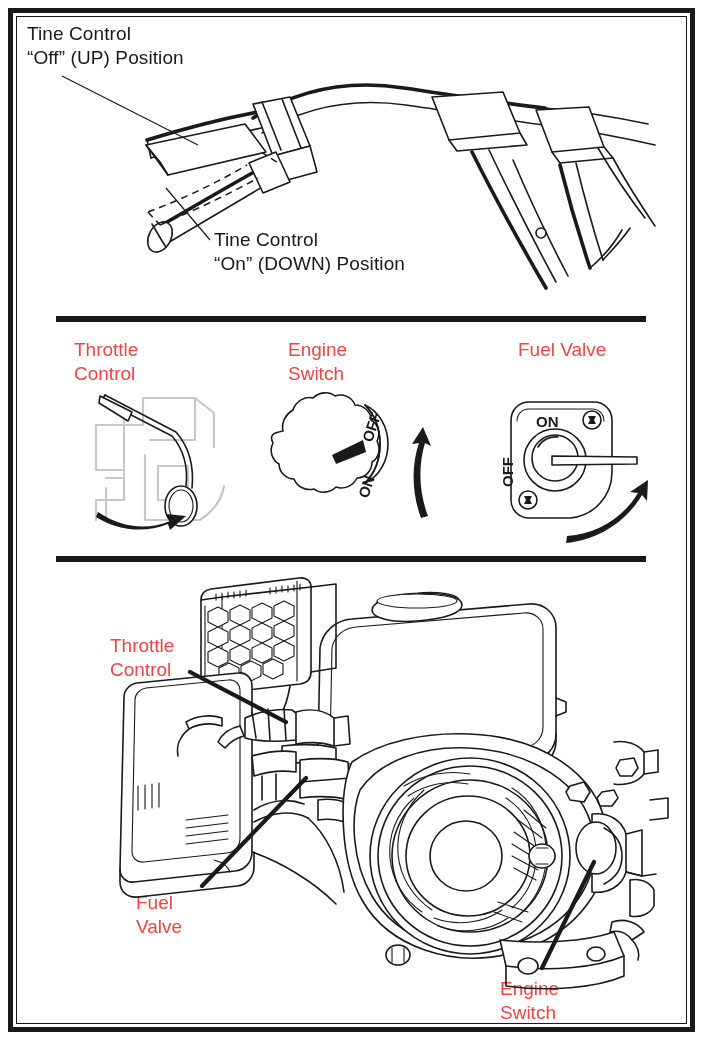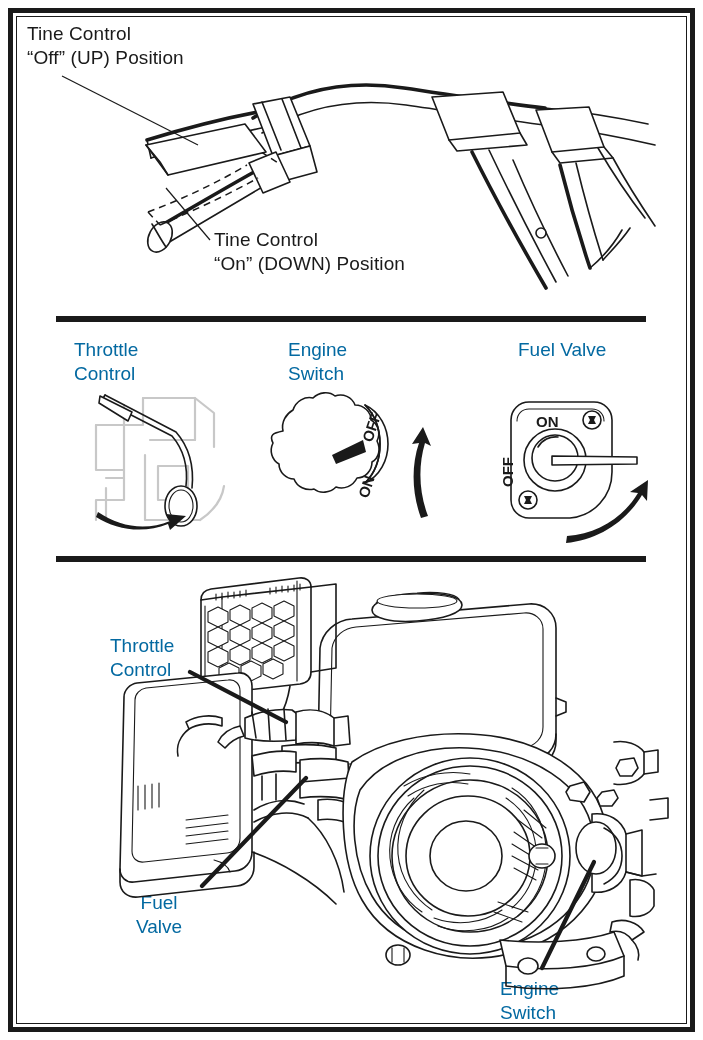--- a/index.html
+++ b/index.html
@@ -55,30 +55,30 @@
     font-size: 19px;
     line-height: 1.26;
     letter-spacing: 0.1px;
     color: #1a1a1a;
     white-space: pre-line;
   }
   .section-label {
     position: absolute;
     font-size: 19px;
     line-height: 1.26;
-    color: #0369a1;
+    color: #ef4444;
     white-space: pre-line;
   }
   #tine-off-label   { left: 27px;  top: 22px;  }
   #tine-on-label    { left: 214px; top: 228px; }
   #throttle-label-m { left: 74px;  top: 338px; }
   #engine-label-m   { left: 288px; top: 338px; }
   #fuel-label-m     { left: 518px; top: 338px; }
   #throttle-label-b { left: 110px; top: 634px; }
-  #fuel-label-b     { left: 136px; top: 891px; text-align: center; }
+  #fuel-label-b     { left: 136px; top: 891px; }
   #engine-label-b   { left: 500px; top: 977px; }
 
   
   svg.art {
     position: absolute;
     left: 0; top: 0;
     overflow: visible;
   }
   .ln   { fill: none; stroke: #1a1a1a; stroke-width: 1.6; stroke-linecap: round; stroke-linejoin: round; }
   .ln-t { fill: none; stroke: #1a1a1a; stroke-width: 1.1; stroke-linecap: round; stroke-linejoin: round; }

